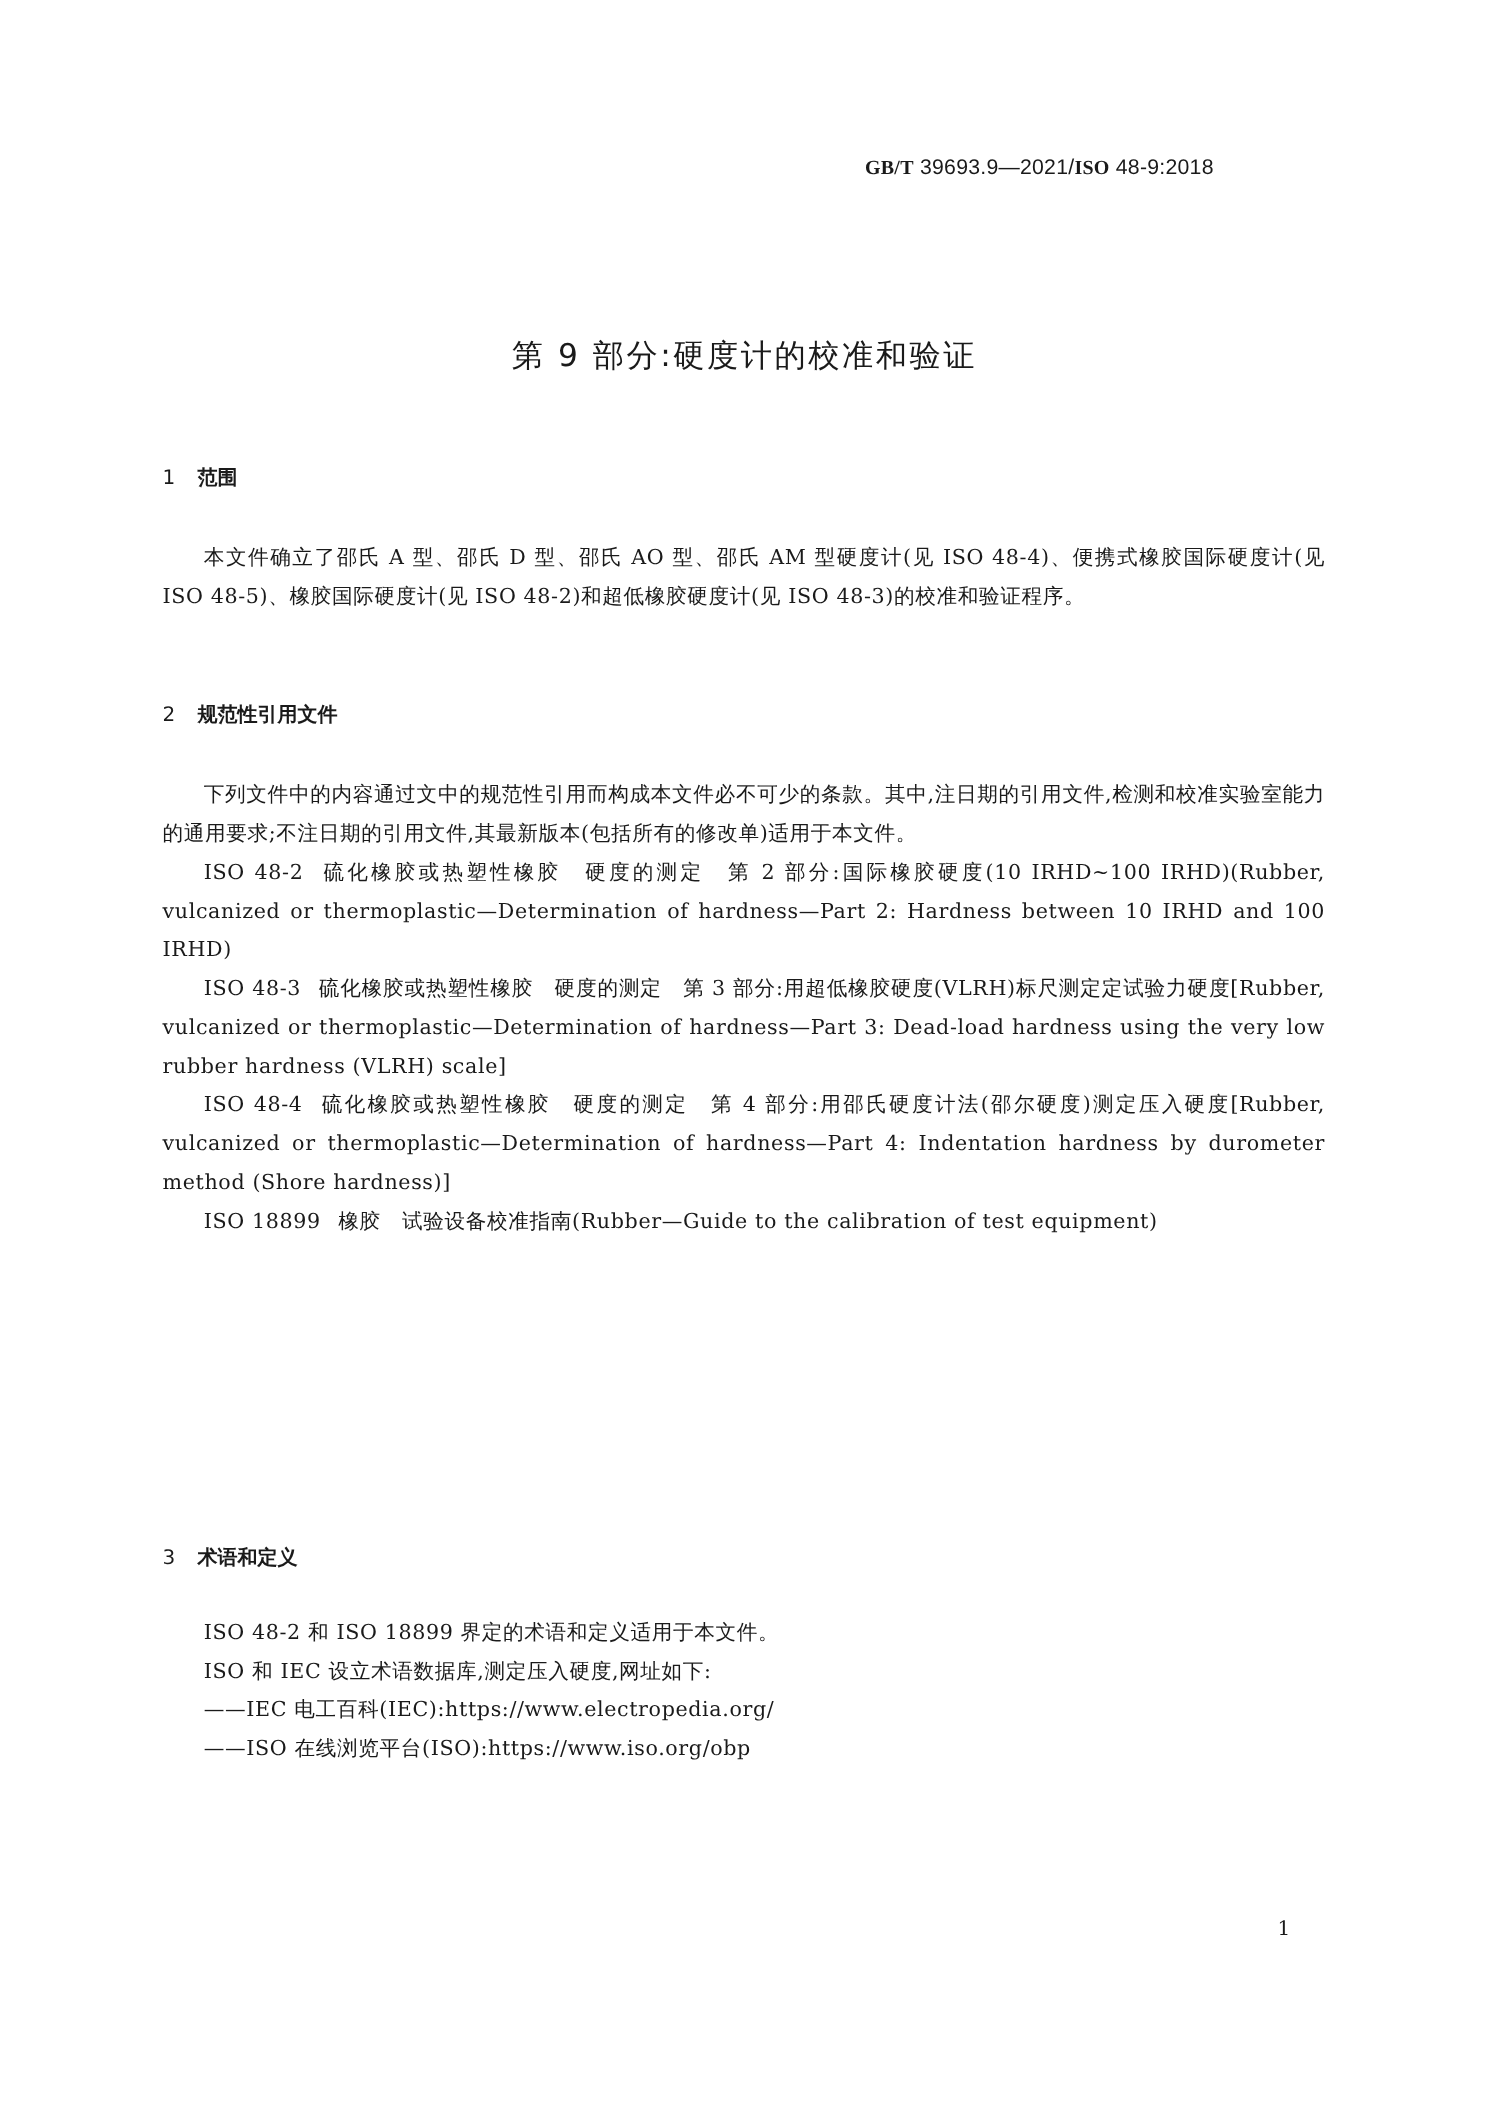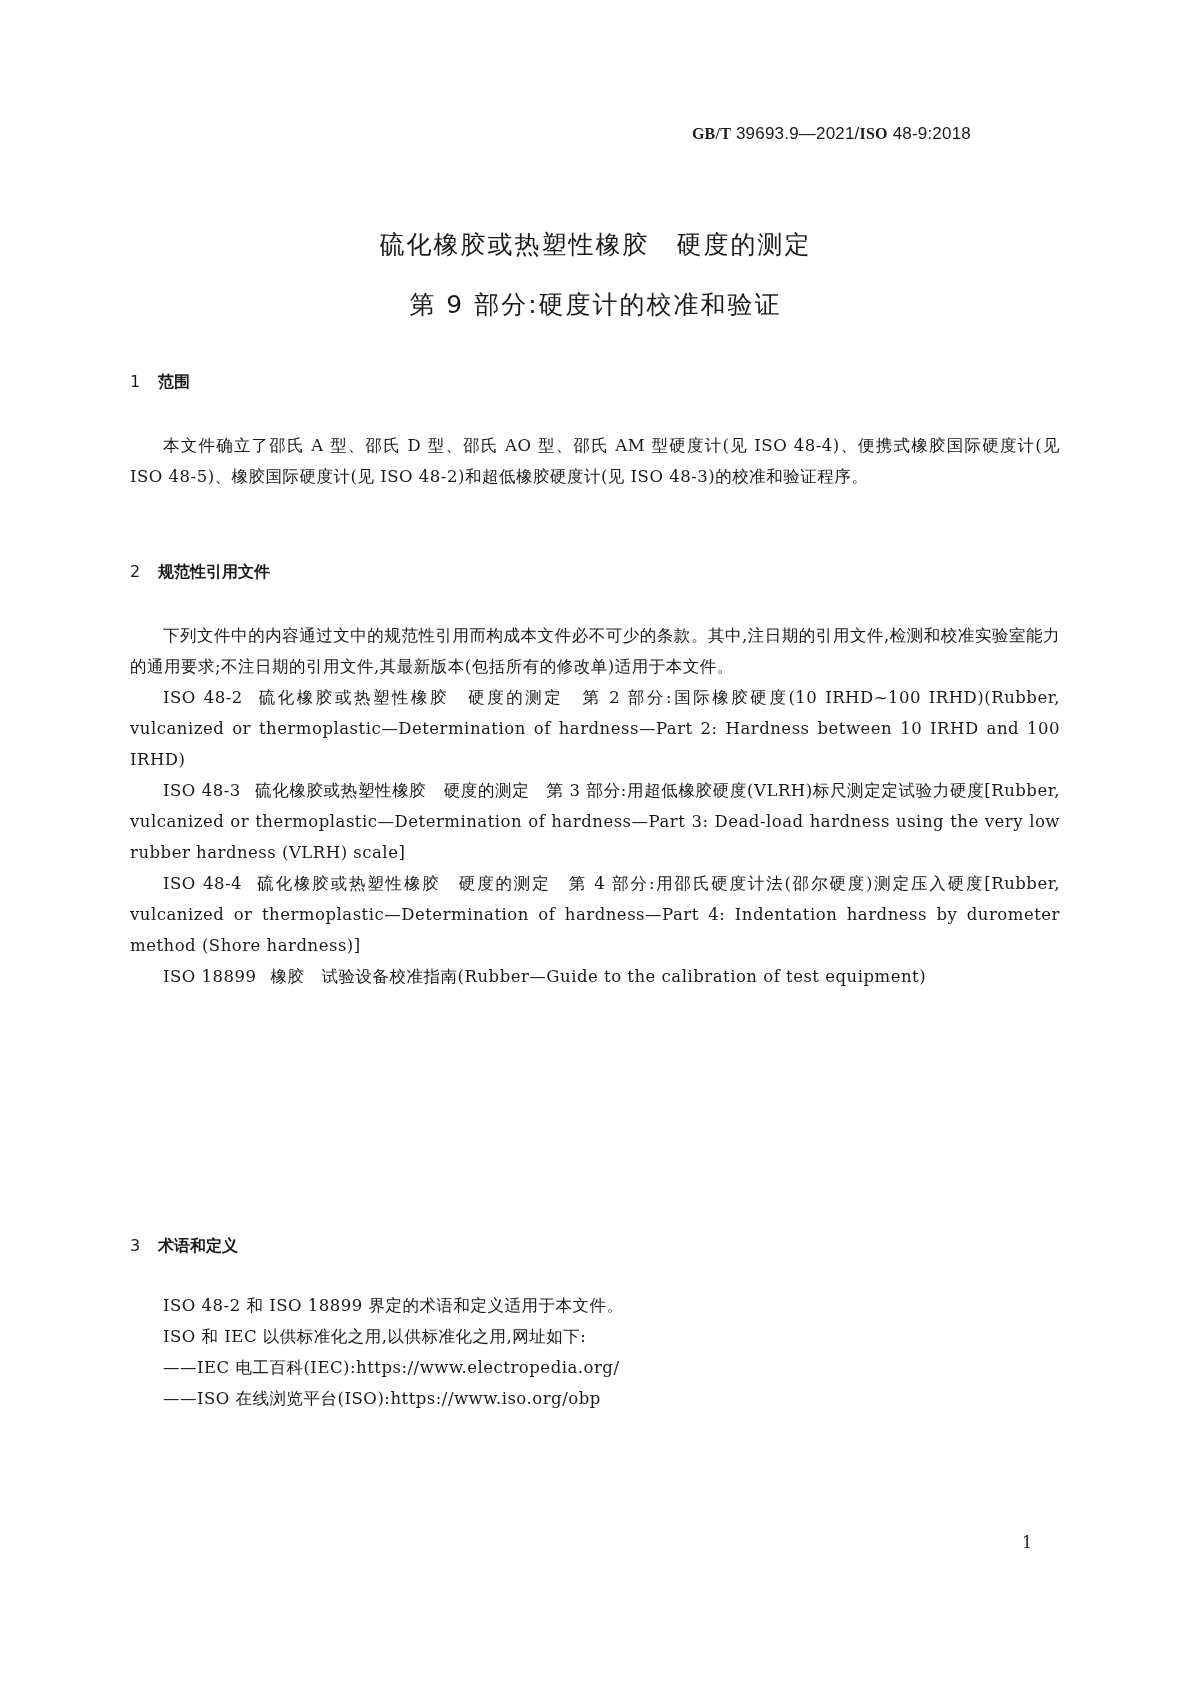--- a/index.html
+++ b/index.html
@@ -13,21 +13,21 @@
       position: absolute; right: 112px; top: 124px;
       font-size: 16px; letter-spacing: 0.2px; white-space: nowrap;
     }
     .std-code .bold { font-weight: bold; font-family: "Liberation Serif", serif; }
     .std-code .num { font-family: "Liberation Sans", sans-serif; font-size: 17px; }
     .title {
       position: absolute; left: 0; width: 1191px; text-align: center;
       font-family: "DejaVu Sans", sans-serif; font-size: 25px; letter-spacing: 2px;
     }
     .title.l1 { top: 228px; }
-    .title.l2 { top: 268px; margin-top: 20px; }
+    .title.l2 { top: 268px; }
     .sec-head {
       position: absolute; left: 130px;
       font-family: "DejaVu Sans", sans-serif; font-size: 16px; font-weight: bold;
     }
     .sec-head .n { display: inline-block; width: 28px; font-weight: normal; }
     .para {
       position: absolute; left: 130px; width: 930px;
       font-size: 16.5px; line-height: 31px; text-align: justify;
       letter-spacing: 0.5px;
     }
@@ -41,21 +41,20 @@
   </style>
 </head>
 <body>
 
 <div class="page">
 
   <div class="std-code">
     <span class="bold">GB/T</span><span class="num"> 39693.9—2021/</span><span class="bold">ISO</span><span class="num"> 48-9:2018</span>
   </div>
 
-  <div class="title l1">硫化橡胶或热塑性橡胶　硬度的测定</div>
   <div class="title l2">第 9 部分:硬度计的校准和验证</div>
 
   <div class="sec-head" style="top:372px;">
     <span class="n">1</span><span>范围</span>
   </div>
   <div class="para indent" style="top:430px;">本文件确立了邵氏 A 型、邵氏 D 型、邵氏 AO 型、邵氏 AM 型硬度计(见 ISO 48-4)、便携式橡胶国际硬度计(见 ISO 48-5)、橡胶国际硬度计(见 ISO 48-2)和超低橡胶硬度计(见 ISO 48-3)的校准和验证程序。</div>
 
   <div class="sec-head" style="top:562px;">
     <span class="n">2</span><span>规范性引用文件</span>
   </div>
@@ -65,19 +64,19 @@
     <p class="ref-line indent"><span class="ref-code">ISO 48-3</span><span>硫化橡胶或热塑性橡胶　硬度的测定　第 3 部分:用超低橡胶硬度(VLRH)标尺测定定试验力硬度[Rubber, vulcanized or thermoplastic—Determination of hardness—Part 3: Dead-load hardness using the very low rubber hardness (VLRH) scale]</span></p>
     <p class="ref-line indent"><span class="ref-code">ISO 48-4</span><span>硫化橡胶或热塑性橡胶　硬度的测定　第 4 部分:用邵氏硬度计法(邵尔硬度)测定压入硬度[Rubber, vulcanized or thermoplastic—Determination of hardness—Part 4: Indentation hardness by durometer method (Shore hardness)]</span></p>
     <p class="ref-line indent"><span class="ref-code">ISO 18899</span><span>橡胶　试验设备校准指南(Rubber—Guide to the calibration of test equipment)</span></p>
   </div>
 
   <div class="sec-head" style="top:1236px;">
     <span class="n">3</span><span>术语和定义</span>
   </div>
   <div class="para" style="top:1290px;">
     <p class="ref-line indent">ISO 48-2 和 ISO 18899 界定的术语和定义适用于本文件。</p>
-    <p class="ref-line indent">ISO 和 IEC 以供标准化之用,以供标准化之用,网址如下:</p>
+    <p class="ref-line indent">ISO 和 IEC 设立术语数据库,测定压入硬度,网址如下:</p>
     <p class="dash-line indent">——IEC 电工百科(IEC):https://www.electropedia.org/</p>
     <p class="dash-line indent">——ISO 在线浏览平台(ISO):https://www.iso.org/obp</p>
   </div>
 
   <div class="page-no">1</div>
 </div>
 
 </body></html>

